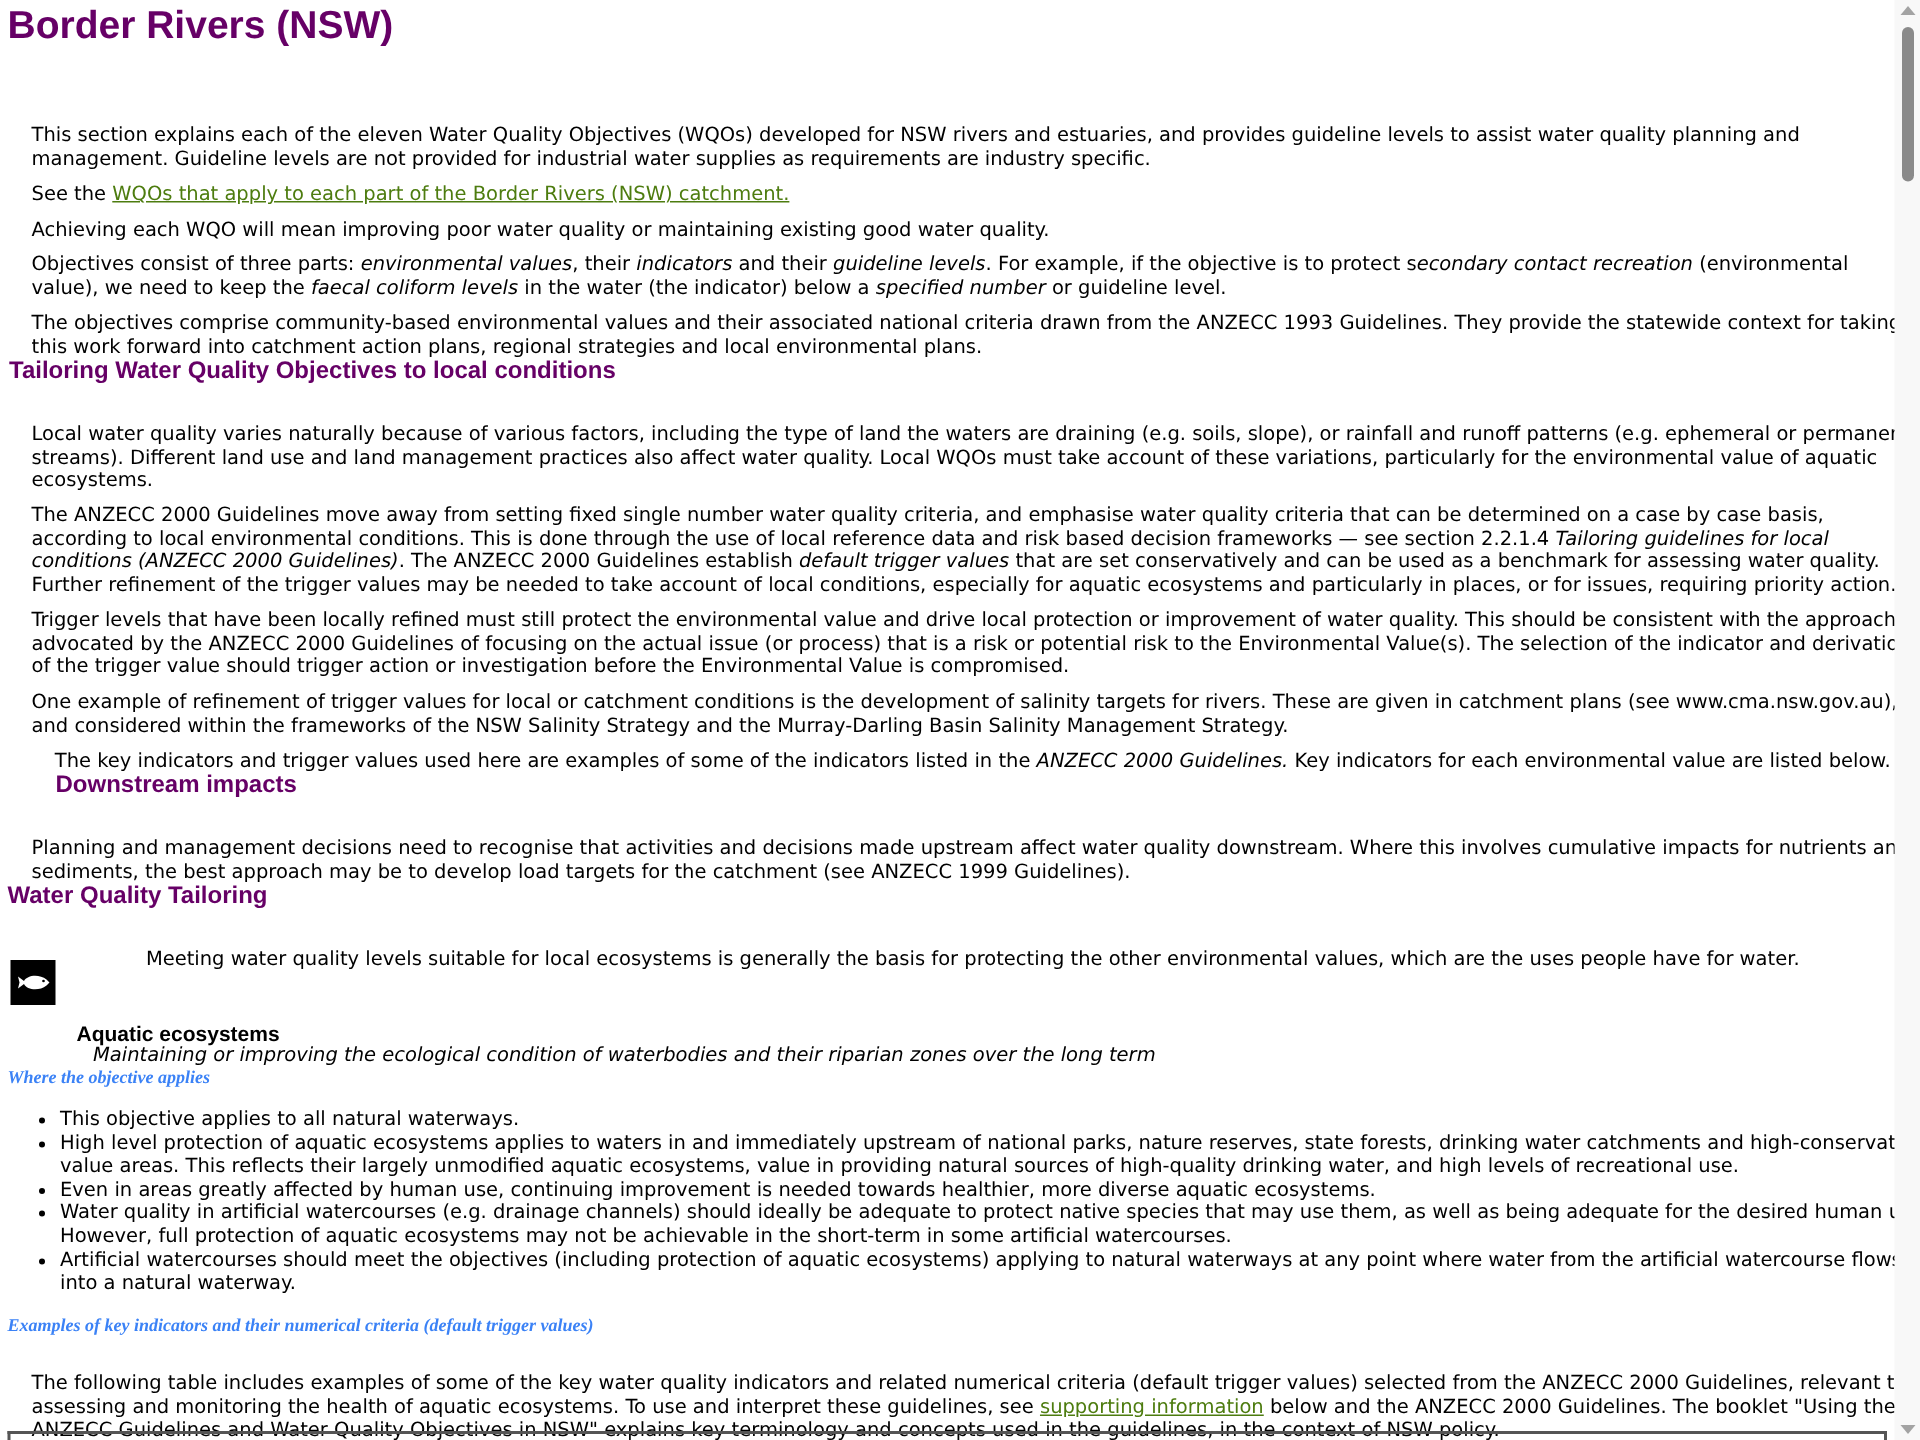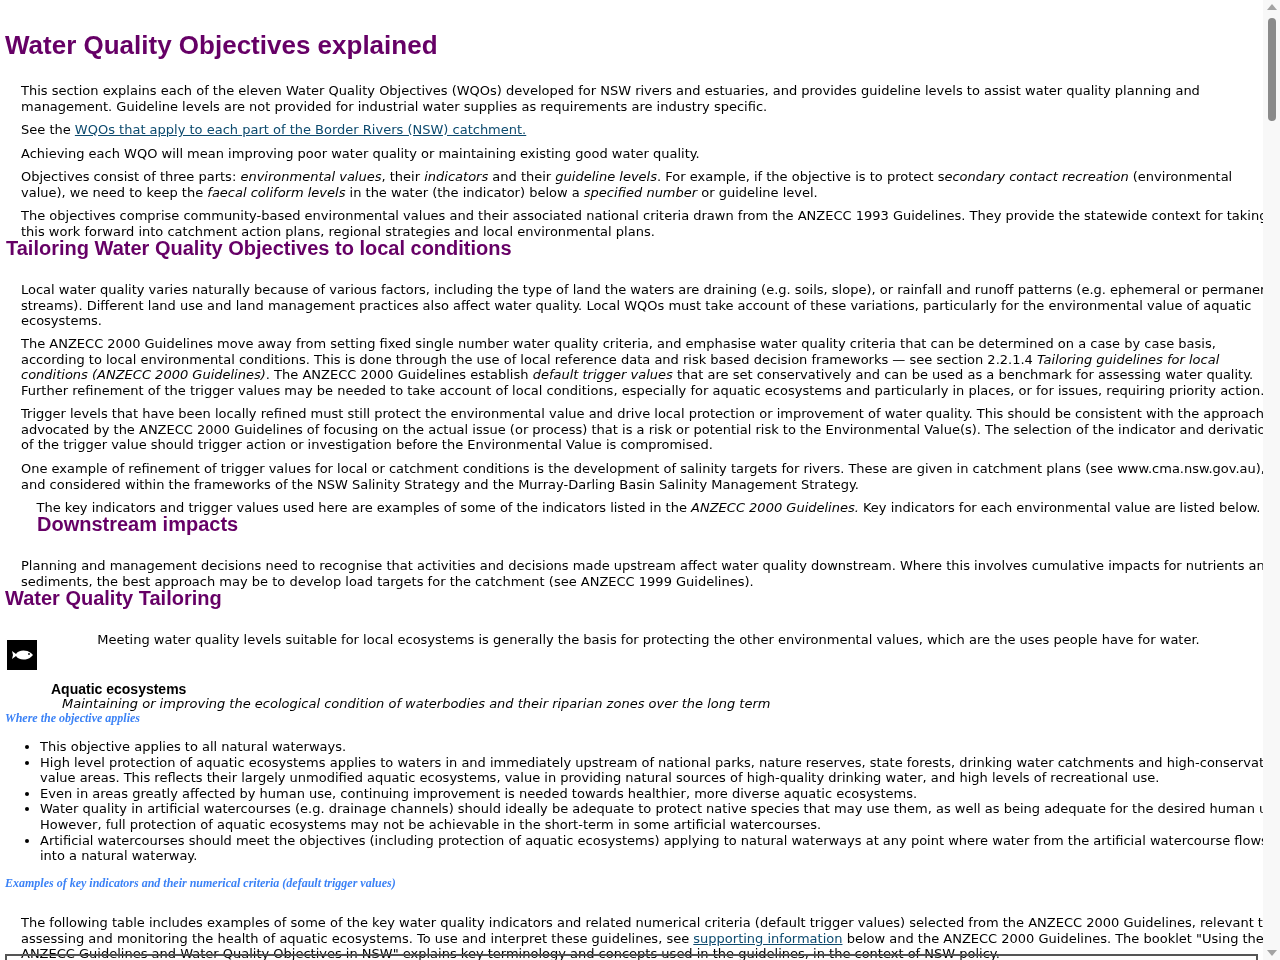--- a/index.html
+++ b/index.html
@@ -11,24 +11,24 @@
     }
     #page { position: absolute; left: 5px; top: 0; width: 1255px; }
     h1 {
       margin: 0; padding-top: 2px;
       font-family: "Liberation Sans", sans-serif;
       font-size: 26px; font-weight: bold; line-height: 29px; color: #660066;
     }
     h2 {
       margin: 0;
       font-family: "Liberation Sans", sans-serif;
-      font-size: 20px; font-weight: bold; color: #660066; line-height: 22px;
+      font-size: 16px; font-weight: bold; color: #660066; line-height: 22px;
     }
     p { margin: 16px; line-height: 15.6px; }
-    a { color: #0c4a6e; text-decoration: underline; }
+    a { color: #4d7c0f; text-decoration: underline; }
     .abs { position: absolute; left: 0; width: 1255px; }
     .h4i {
       font-weight: bold; font-style: italic; color: #3b82f6;
       font-size: 12px; line-height: 16px; font-family: Liberation Serif, serif;
     }
     .ev-icon {
       position: absolute; left: 2px; width: 30px; height: 30px; background: #000;
       display: flex; align-items: center; justify-content: center;
     }
     .ev-title {
@@ -53,22 +53,21 @@
       background: #8a8a8a; border-radius: 4px; }
     #scroll-down { position: absolute; bottom: 4px; left: 4px; width: 0; height: 0;
       border-left: 5px solid transparent; border-right: 5px solid transparent; border-top: 6px solid #a3a3a3; }
   </style>
 </head>
 <body>
 
 <div id="page">
 
   <h1 style="position:absolute; top:0; left:0;">
-    <br>
-    <span>Water Quality Objectives explained</span>
+    <span>Border Rivers (NSW)</span><br>
   </h1>
 
   <p class="abs" style="top:67px;">This section explains each of the eleven Water Quality Objectives (WQOs) developed for NSW rivers and estuaries, and provides guideline levels to assist water quality planning and management. Guideline levels are not provided for industrial water supplies as requirements are industry specific.</p>
 
   <p class="abs" style="top:106px;">
     <span>See the </span><a href="#">WQOs that apply to each part of the Border Rivers (NSW) catchment.</a>
   </p>
 
   <p class="abs" style="top:130px;">Achieving each WQO will mean improving poor water quality or maintaining existing good water quality.</p>
 

